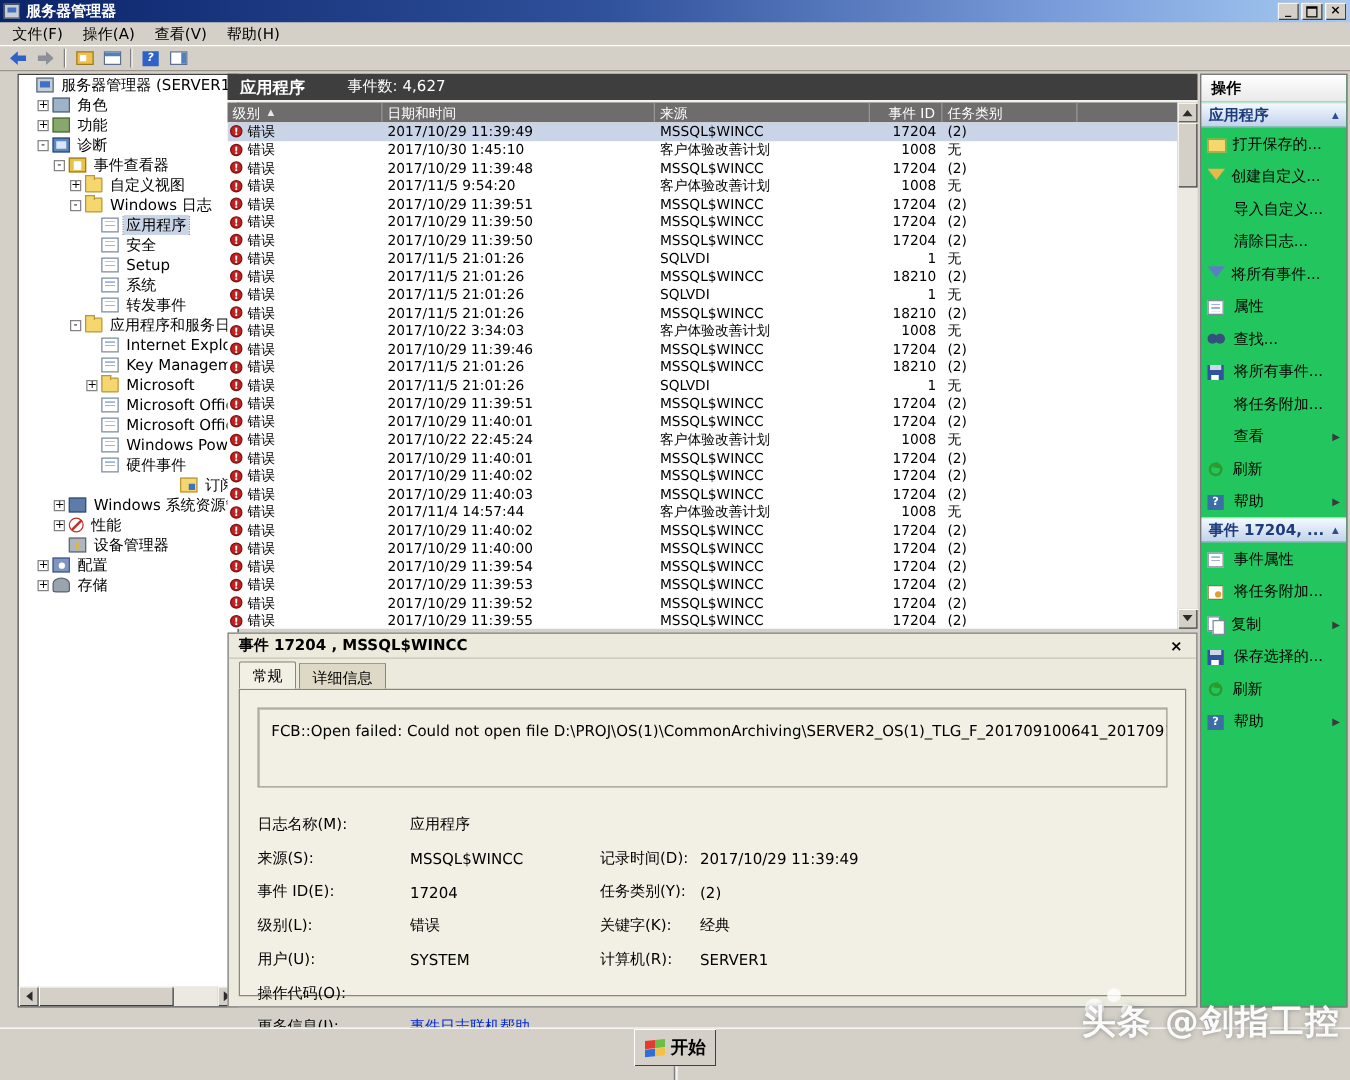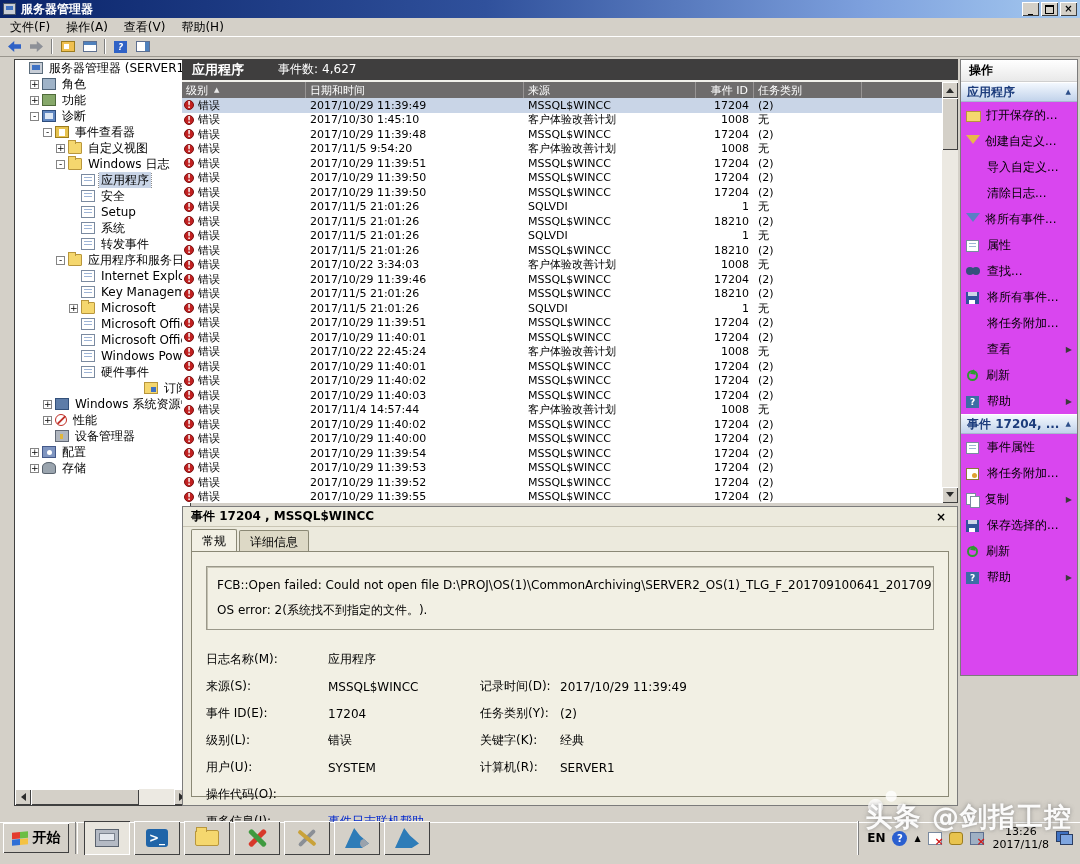--- a/index.html
+++ b/index.html
@@ -111,21 +111,21 @@
   .dmsg-line{line-height:25px;font-size:12px;white-space:nowrap;}
   .dfields{margin-top:16px;}
   .drow{display:flex;height:27px;align-items:center;font-size:12px;}
   .dl{width:122px;flex:none;}
   .dv1{width:152px;flex:none;white-space:nowrap;}
   .dl2{width:80px;flex:none;}
   .dv2{flex:1;}
   .dlink{color:#0026cc;text-decoration:underline;}
 
   
-  .actions{position:absolute;left:960px;top:59px;width:118px;height:617px;background:#d946ef;border:1px solid #7b7b7b;overflow:hidden;}
+  .actions{position:absolute;left:960px;top:59px;width:118px;height:747px;background:#22c55e;border:1px solid #7b7b7b;overflow:hidden;}
   .atitle{height:22px;display:flex;align-items:center;padding:0 8px;font-weight:bold;background:linear-gradient(#ffffff,#e9e9e9);border-bottom:1px solid #cfcfcf;}
   .asec-h{height:20px;display:flex;align-items:center;padding:0 6px;background:linear-gradient(#f3f8fe,#c2d3eb);
     color:#1c3c7c;font-weight:bold;font-size:12px;border-top:1px solid #fff;border-bottom:1px solid #a8b8d0;}
   .asec-h .up{margin-left:auto;font-size:7px;color:#2d4f8a;}
   .aitem{height:26px;display:flex;align-items:center;padding:0 5px;font-size:12px;white-space:nowrap;overflow:hidden;}
   .albl{overflow:hidden;text-overflow:clip;}
   .aicon{width:16px;height:14px;flex:none;margin-right:5px;position:relative;font-style:normal;}
   .aarrow{margin-left:auto;font-size:8px;color:#3a3a3a;padding-left:3px;}
   .ai-open-log{background:#f5d76e;border:1px solid #b8963c;width:15px;height:11px;margin-top:2px;}
   .ai-create-view,.ai-filter{width:0;height:0;border:7px solid transparent;border-top:9px solid #e8b84b;margin-top:3px;}
@@ -143,21 +143,21 @@
   .ai-refresh::after{content:"";position:absolute;right:-3px;top:-1px;border:3px solid transparent;border-left:5px solid #2e9a2e;transform:rotate(40deg);}
   .ai-help{background:#3b6ea5;width:13px;height:12px;color:#fff;text-align:center;font-size:9px;font-weight:bold;line-height:12px;margin:1px 8px 0 0;}
   .ai-help::after{content:"?";}
   .ai-task{background:#fff;border:1px solid #8a7a3a;width:13px;height:12px;margin:1px 8px 0 0;}
   .ai-task::after{content:"";position:absolute;right:1px;bottom:1px;width:5px;height:5px;border-radius:50%;background:#e0a030;}
   .ai-copy{width:14px;height:13px;}
   .ai-copy::before,.ai-copy::after{content:"";position:absolute;width:8px;height:10px;background:#fff;border:1px solid #7a8aa0;}
   .ai-copy::before{left:0;top:0;}.ai-copy::after{left:4px;top:3px;}
 
   
-  .taskbar{position:absolute;left:0;top:822px;width:1080px;height:31px;background:#d4d0c8;border-top:1px solid #fff;display:flex;align-items:center;padding:0 3px;}
+  .taskbar{position:absolute;left:0;top:822px;width:1080px;height:31px;background:#d4d0c8;border-top:1px solid #fff;display:flex;align-items:center;padding:0 3px;flex-direction:column;}
   .startbtn{width:66px;height:30px;background:#d4d0c8;box-shadow:inset 1px 1px 0 #fff,inset -1px -1px 0 #404040;
     display:flex;align-items:center;justify-content:center;gap:5px;font-weight:bold;font-size:14px;flex:none;}
   .flag{width:16px;height:13px;transform:skewY(-6deg);flex:none;
     background:linear-gradient(90deg,#e33b2e 50%,#6cbe45 50%) top/100% 50% no-repeat,
                linear-gradient(90deg,#2f6fd6 50%,#f4c242 50%) bottom/100% 50% no-repeat;}
   .tbdiv{width:3px;height:32px;margin:0 6px;border-left:1px solid #808080;border-right:1px solid #fff;flex:none;}
   .taskbtns{display:flex;gap:4px;}
   .taskbtn{width:46px;height:34px;background:#d4d0c8;box-shadow:inset 1px 1px 0 #fff,inset -1px -1px 0 #404040;
     display:flex;align-items:center;justify-content:center;flex:none;}
   .taskbtn.active{background:#e8e5dd;box-shadow:inset 1px 1px 0 #404040,inset -1px -1px 0 #fff;}
@@ -706,21 +706,20 @@
     <span>事件 17204 , MSSQL$WINCC</span>
     <span class="dclose">×</span>
   </div>
   <div class="dtabs" id="dtabs">
       <span class="dtab active">常规</span>
       <span class="dtab">详细信息</span>
     </div>
   <div class="dcontent">
     <div class="dmsg" id="dmsg">
         <div class="dmsg-line">FCB::Open failed: Could not open file D:\PROJ\OS(1)\CommonArchiving\SERVER2_OS(1)_TLG_F_201709100641_201709100652.ldf for file number 0.</div>
-        <div class="dmsg-line">OS error: 2(系统找不到指定的文件。).</div>
       </div>
     <div class="dfields" id="dfields">
         <div class="drow">
           <span class="dl">日志名称(M):</span>
           <span class="dv1">应用程序</span>
         </div>
         <div class="drow">
           <span class="dl">来源(S):</span>
           <span class="dv1">MSSQL$WINCC</span>
           <span class="dl2">记录时间(D):</span>

